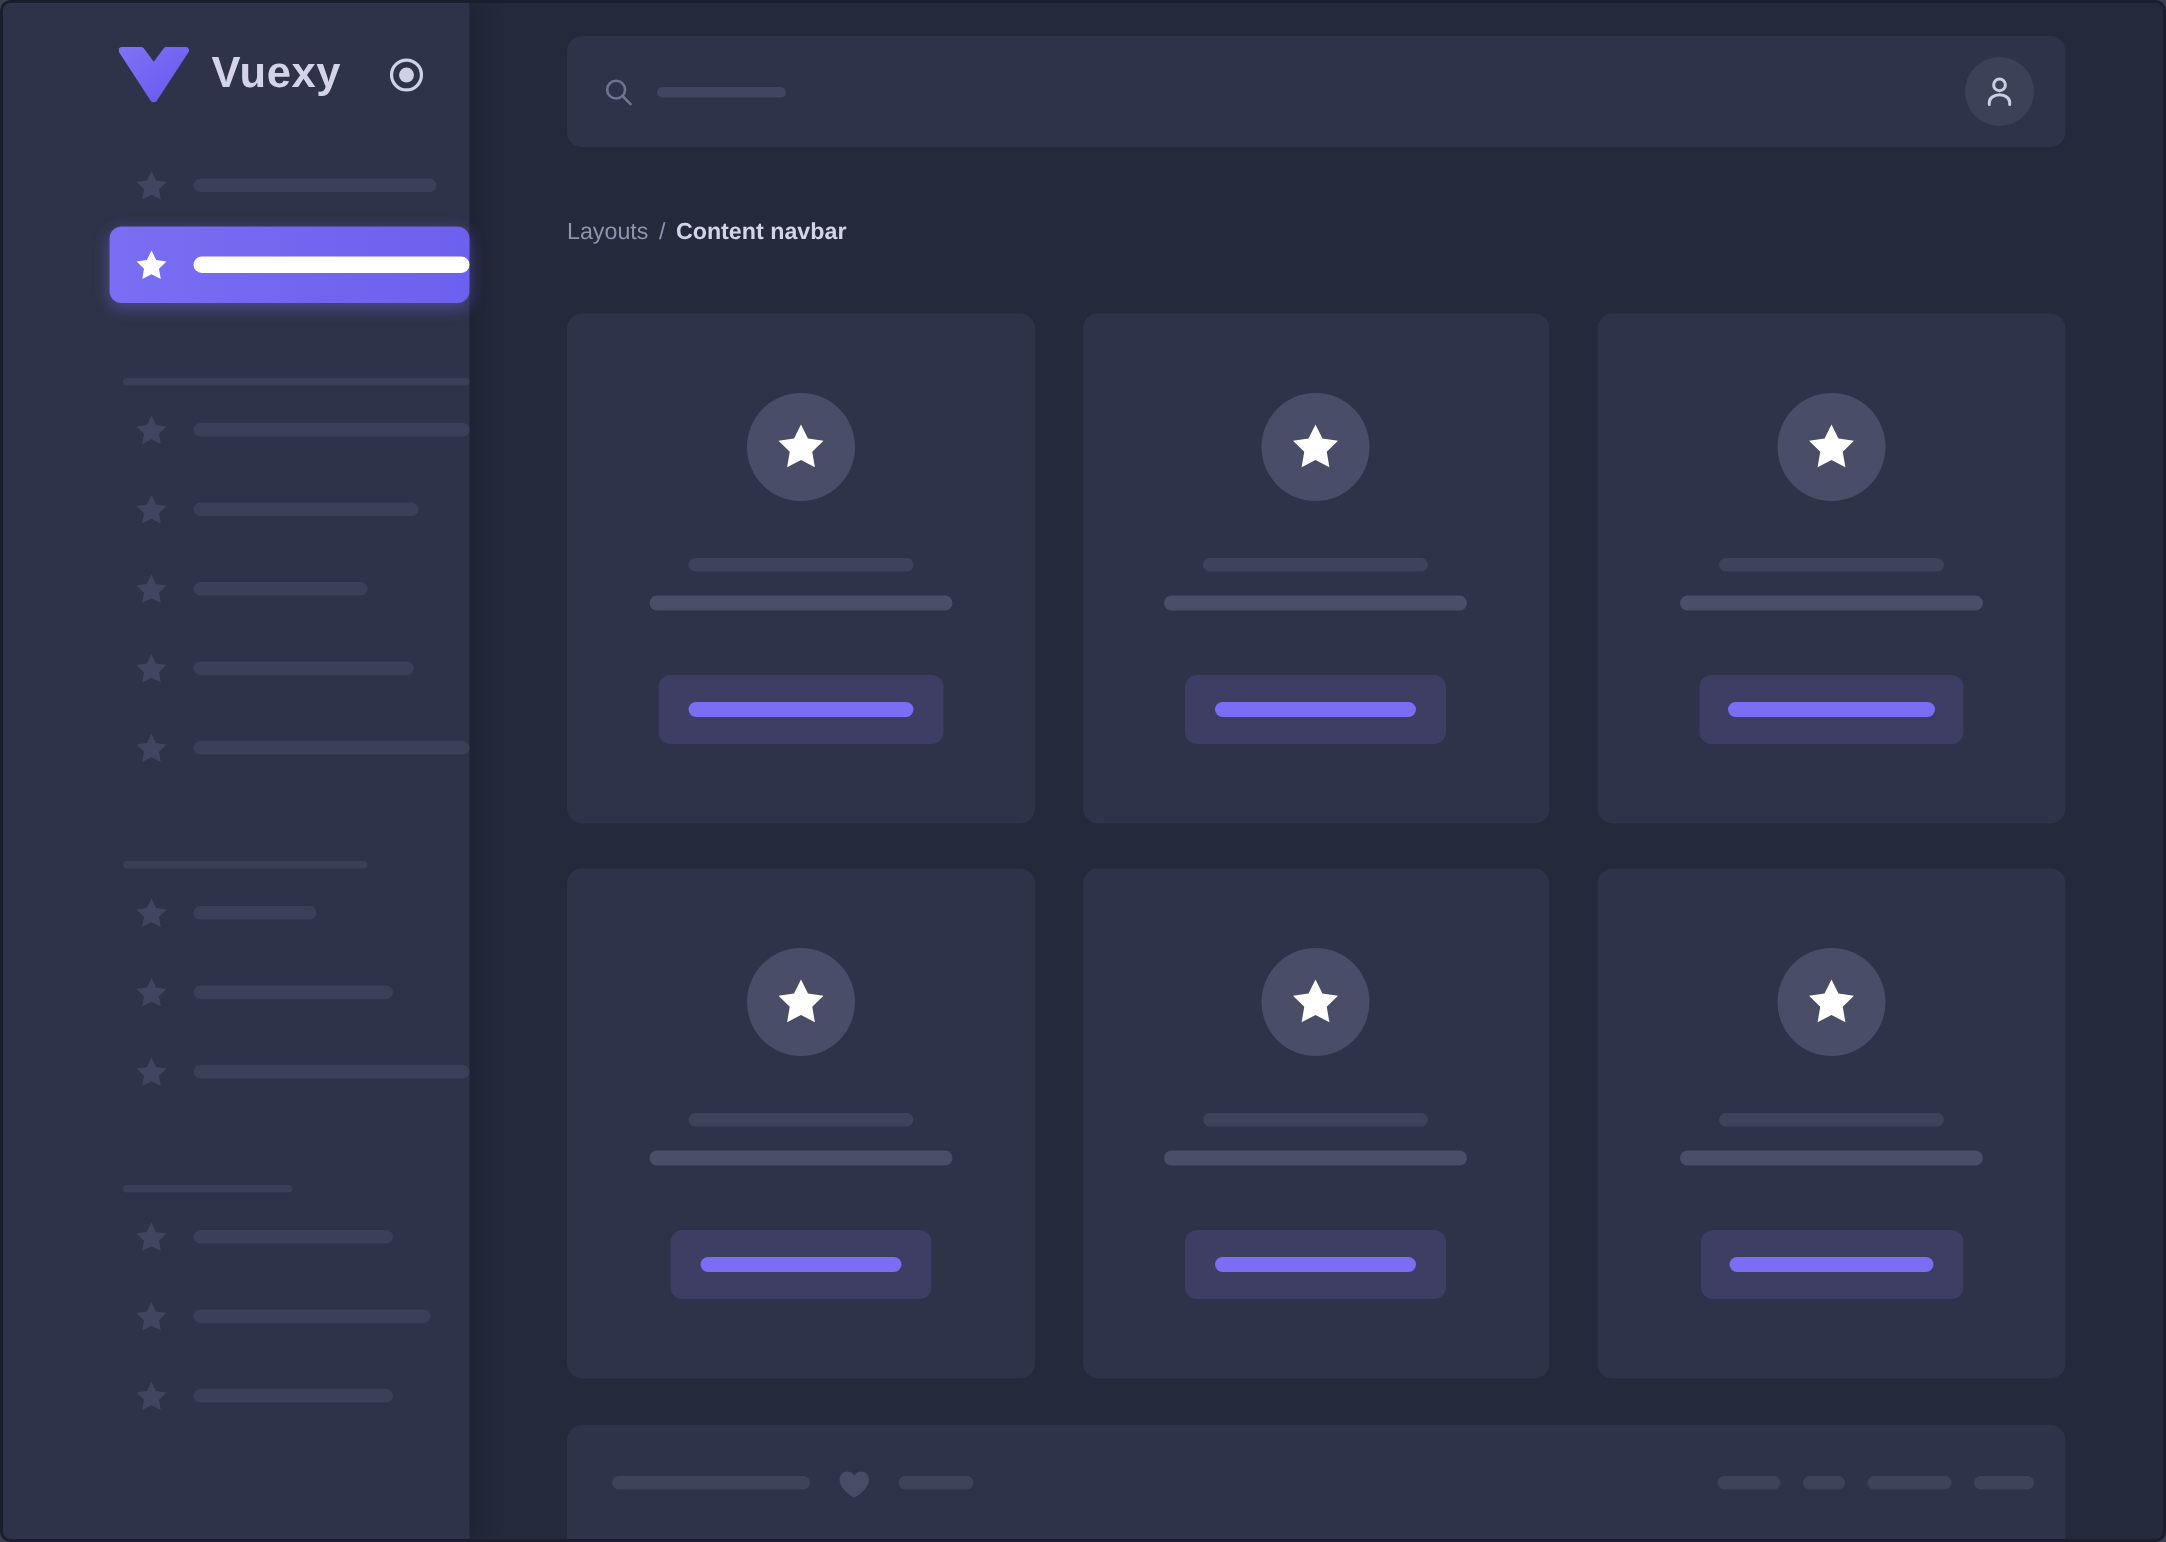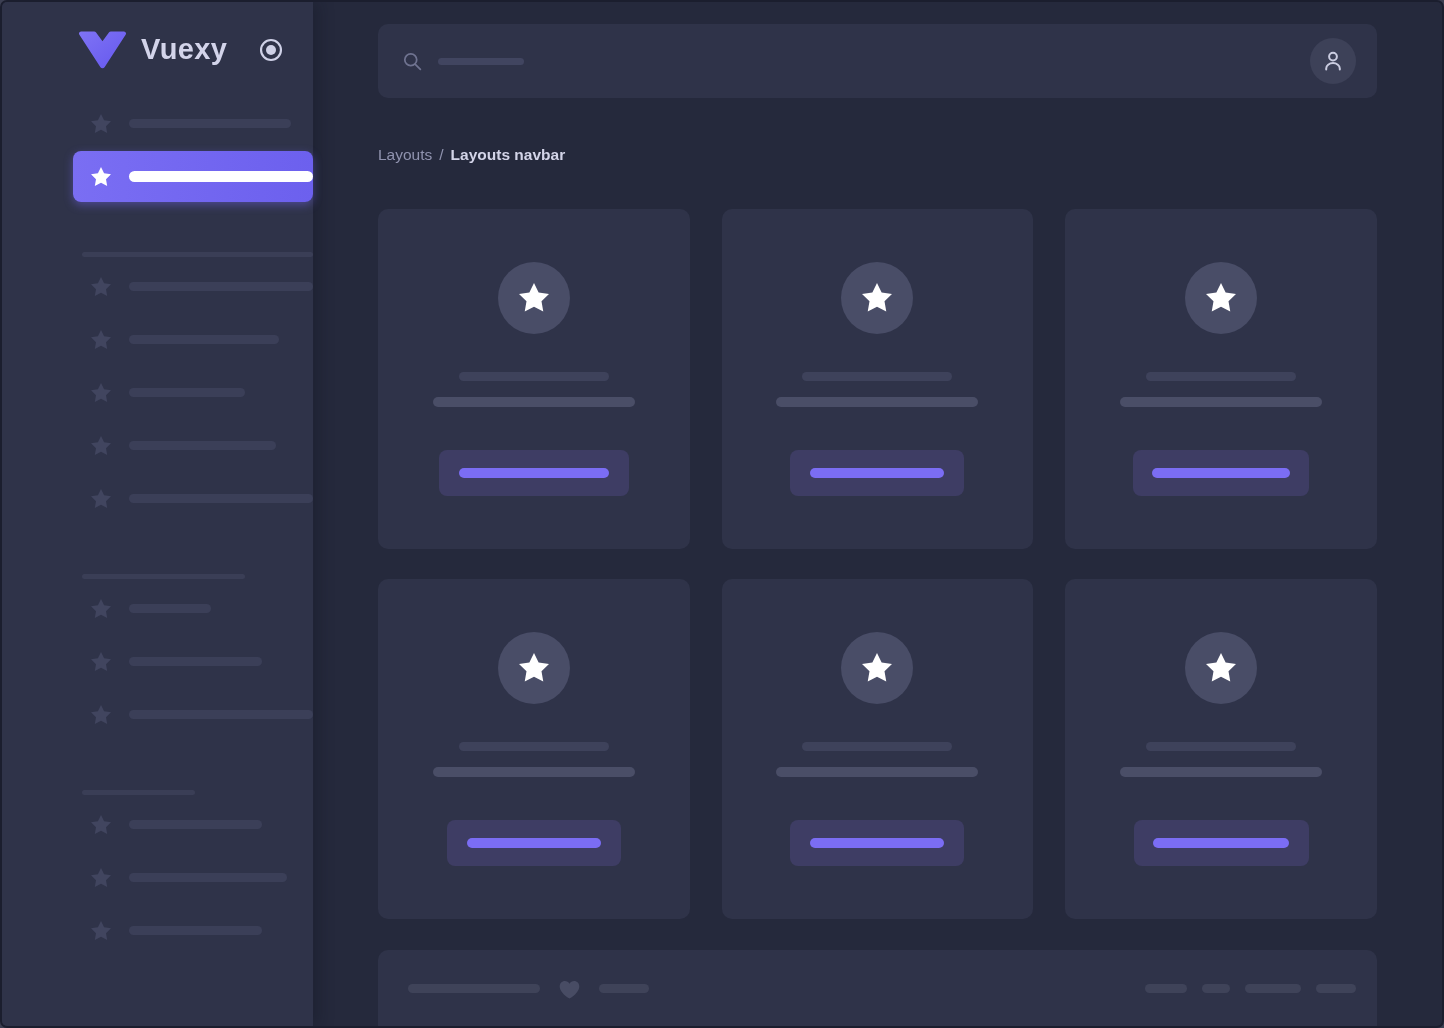--- a/index.html
+++ b/index.html
@@ -255,21 +255,21 @@
       <div class="avatar">
         <svg>
             <use href="#sym-user"></use>
           </svg>
       </div>
     </header>
 
     <div class="breadcrumb">
       <span class="crumb-parent">Layouts</span>
       <span class="crumb-sep">/</span>
-      <span class="crumb-current">Layouts navbar</span>
+      <span class="crumb-current">Content navbar</span>
     </div>
 
     <section class="grid">
         <div class="card">
     <div class="card-circle">
       <svg>
               <use href="#sym-star"></use>
             </svg>
     </div>
     <div class="card-line1" style="width: 150px;"></div>

